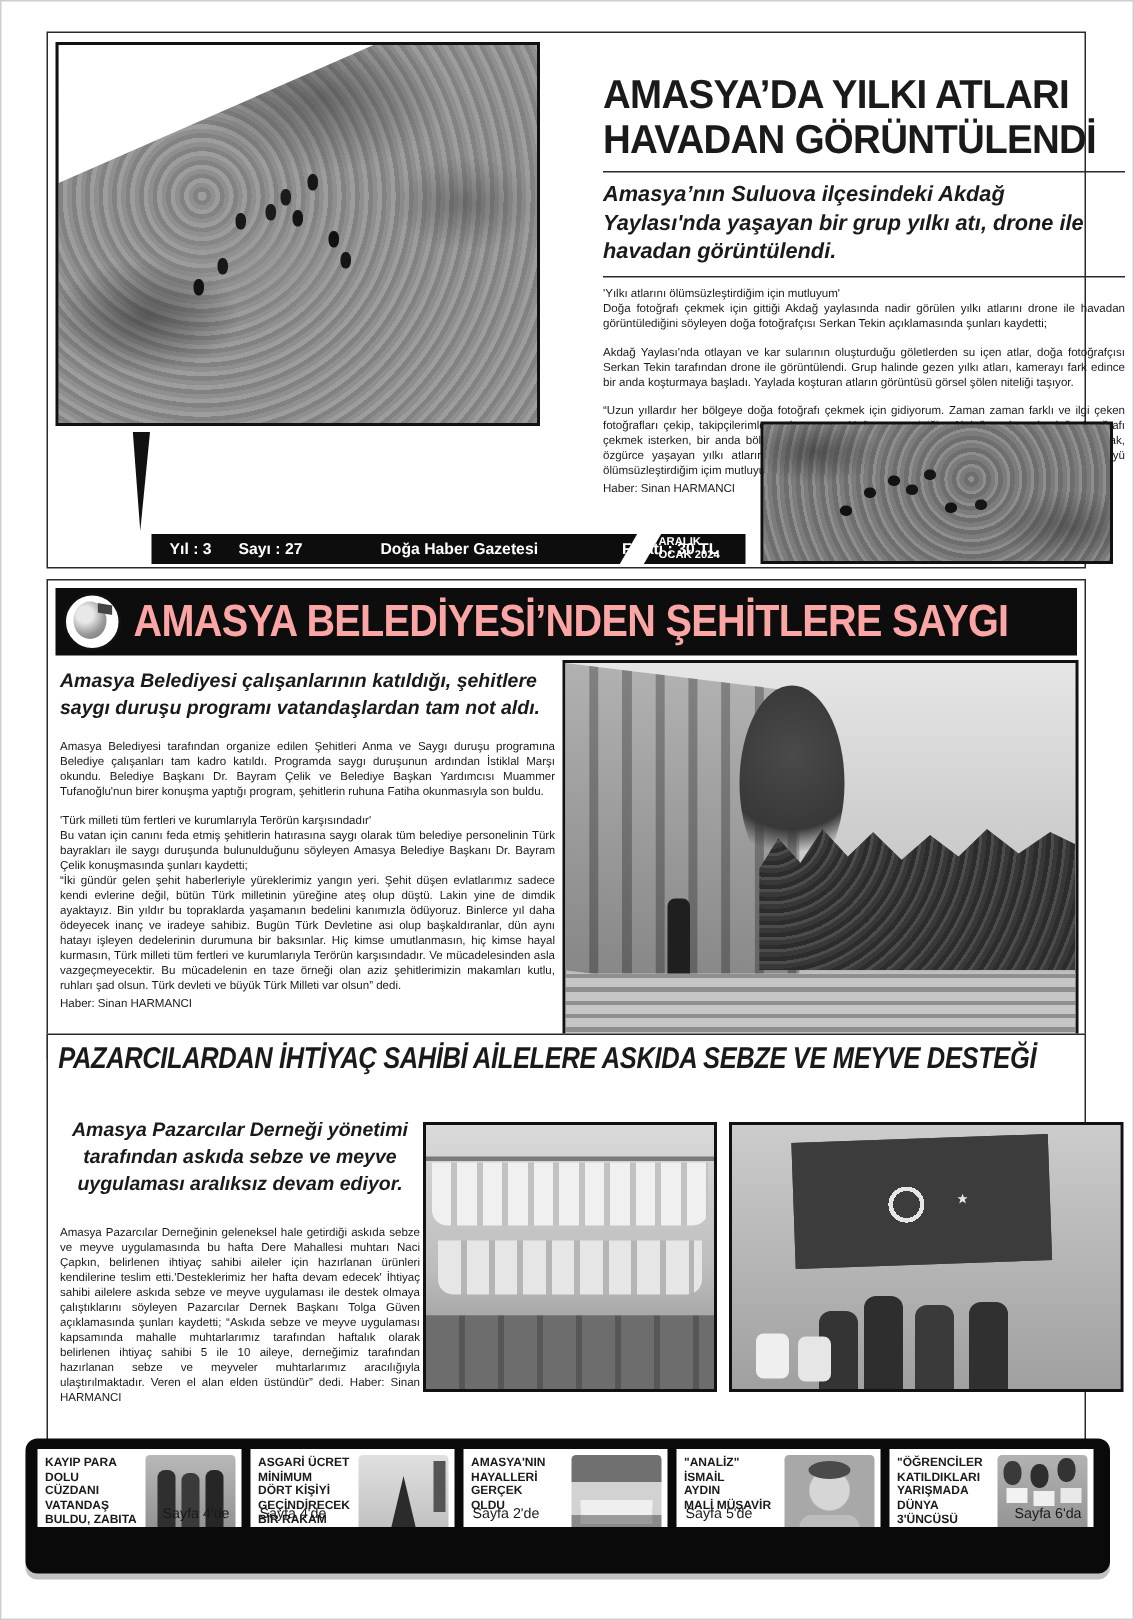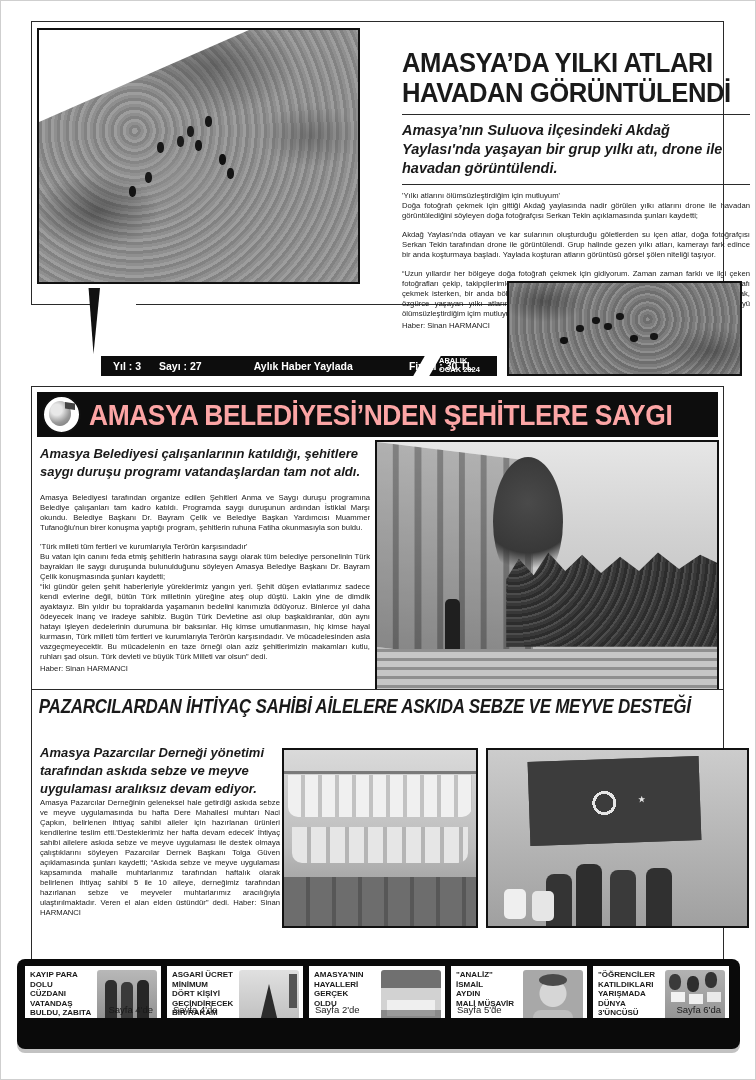--- a/index.html
+++ b/index.html
@@ -1,20 +1,20 @@
 <!DOCTYPE html>
 <html><head>
 <meta charset="utf-8">
 <style>
   html,body{margin:0;padding:0;background:#e9e9e9;}
   .page{position:relative;width:756px;height:1080px;background:#fff;margin:0 auto;
         font-family:"Liberation Sans",sans-serif;color:#1a1a1a;overflow:hidden;
         border:1px solid #cfcfcf;box-sizing:border-box;}
   .box{position:absolute;border:1.5px solid #2a2a2a;background:#fff;box-sizing:border-box;}
-  .box1{left:30px;top:20px;width:693px;height:284px;}
+  .box1{left:30px;top:20px;width:693px;height:358px;}
   .box2{left:30px;top:385px;width:693px;height:320px;}
   .box3{left:30px;top:688px;width:693px;height:308px;}
   .photo{position:absolute;border:2px solid #111;box-sizing:border-box;overflow:hidden;}
 
   
   .photo1{left:5px;top:6px;width:323px;height:256px;
     background:
       radial-gradient(90px 55px at 18% 72%, rgba(35,35,35,.5), transparent 70%),
       radial-gradient(120px 70px at 55% 14%, rgba(50,50,50,.45), transparent 70%),
       radial-gradient(70px 45px at 85% 42%, rgba(60,60,60,.4), transparent 70%),
@@ -76,21 +76,21 @@
     background:repeating-radial-gradient(circle at 8px 6px, #2c2c2c 0 3px, #4c4c4c 3px 5px, #383838 5px 8px);
     clip-path:polygon(0 34%,6% 14%,13% 30%,20% 8%,28% 26%,36% 10%,45% 28%,54% 12%,63% 26%,72% 8%,82% 24%,92% 10%,100% 18%,100% 100%,0 100%);}
   .p3-steps{position:absolute;left:0;bottom:0;width:100%;height:19%;
     background:repeating-linear-gradient(#8f8f8f 0 3px,#c6c6c6 3px 9px);}
   .p3-man{position:absolute;left:20%;bottom:19%;width:15px;height:50px;background:#1f1f1f;border-radius:5px 5px 0 0;}
 
   
   .h3text{padding:5px 8px 0 8px;font-size:20px;font-weight:800;font-style:italic;letter-spacing:-.3px;
     white-space:nowrap;transform:scaleX(.85);transform-origin:left;}
   .col3{position:absolute;left:8px;top:50px;width:240px;}
-  .subhead3{font-size:13px;line-height:18px;font-weight:700;font-style:italic;margin:4px 0 0 0;}
+  .subhead3{font-size:13px;line-height:18px;font-weight:700;font-style:italic;margin:4px 0 19px 0;text-align:center;}
   .photo4{left:250px;top:58px;width:196px;height:180px;
     background:linear-gradient(#dadada,#bcbcbc 55%,#8a8a8a 100%);}
   .p4-rail{position:absolute;left:0;top:12%;width:100%;height:3px;background:#7a7a7a;}
   .p4-bags1{position:absolute;left:2%;top:14%;width:96%;height:24%;border-radius:0 0 10px 10px;
     background:repeating-linear-gradient(90deg,#f0f0f0 0 13px,#c2c2c2 13px 17px);}
   .p4-bags2{position:absolute;left:4%;top:44%;width:92%;height:20%;border-radius:0 0 10px 10px;
     background:repeating-linear-gradient(90deg,#e6e6e6 0 15px,#b5b5b5 15px 19px);}
   .p4-crates{position:absolute;left:0;bottom:0;width:100%;height:28%;
     background:repeating-linear-gradient(90deg,#6d6d6d 0 22px,#575757 22px 26px),linear-gradient(#777,#555);}
   .photo5{left:454px;top:58px;width:263px;height:180px;
@@ -160,21 +160,21 @@
       <p class="bodytext byline">Haber: Sinan HARMANCI</p>
     </div>
 
     <div class="photo photo2">
       <div class="horses2"></div>
     </div>
 
     <div class="banner">
       <span class="sp b-year">Yıl : 3</span>
       <span class="sp b-issue">Sayı : 27</span>
-      <span class="sp b-type">Aylık Haber Yaylada</span>
+      <span class="sp b-type">Doğa Haber Gazetesi</span>
       <span class="sp b-price">Fiyatı : 30 TL</span>
       <div class="b-slash"></div>
       <div class="b-date">
         <div>ARALIK</div>
         <div>OCAK 2024</div>
       </div>
     </div>
   </section>
 
   <section class="box box2">

